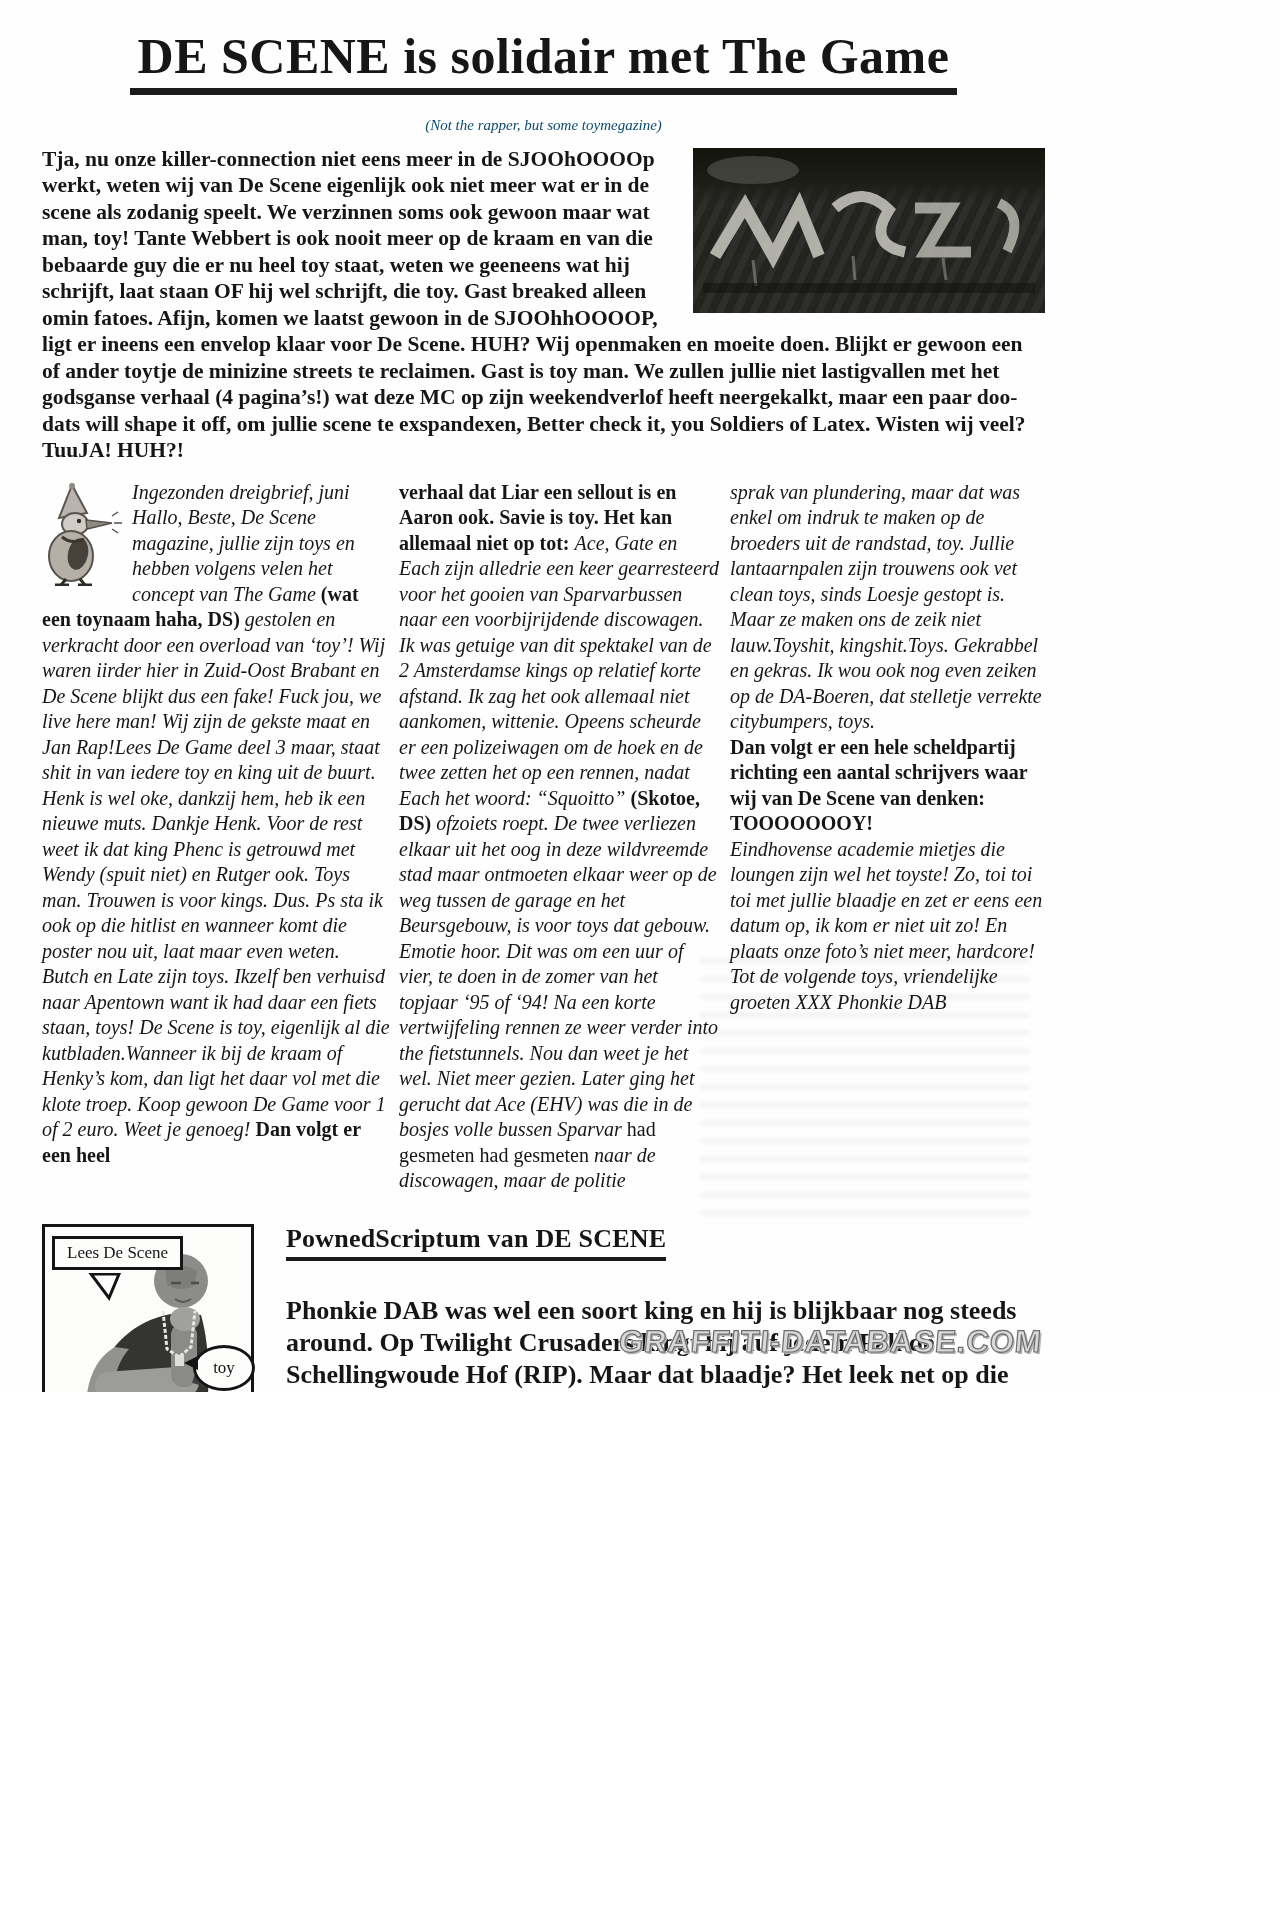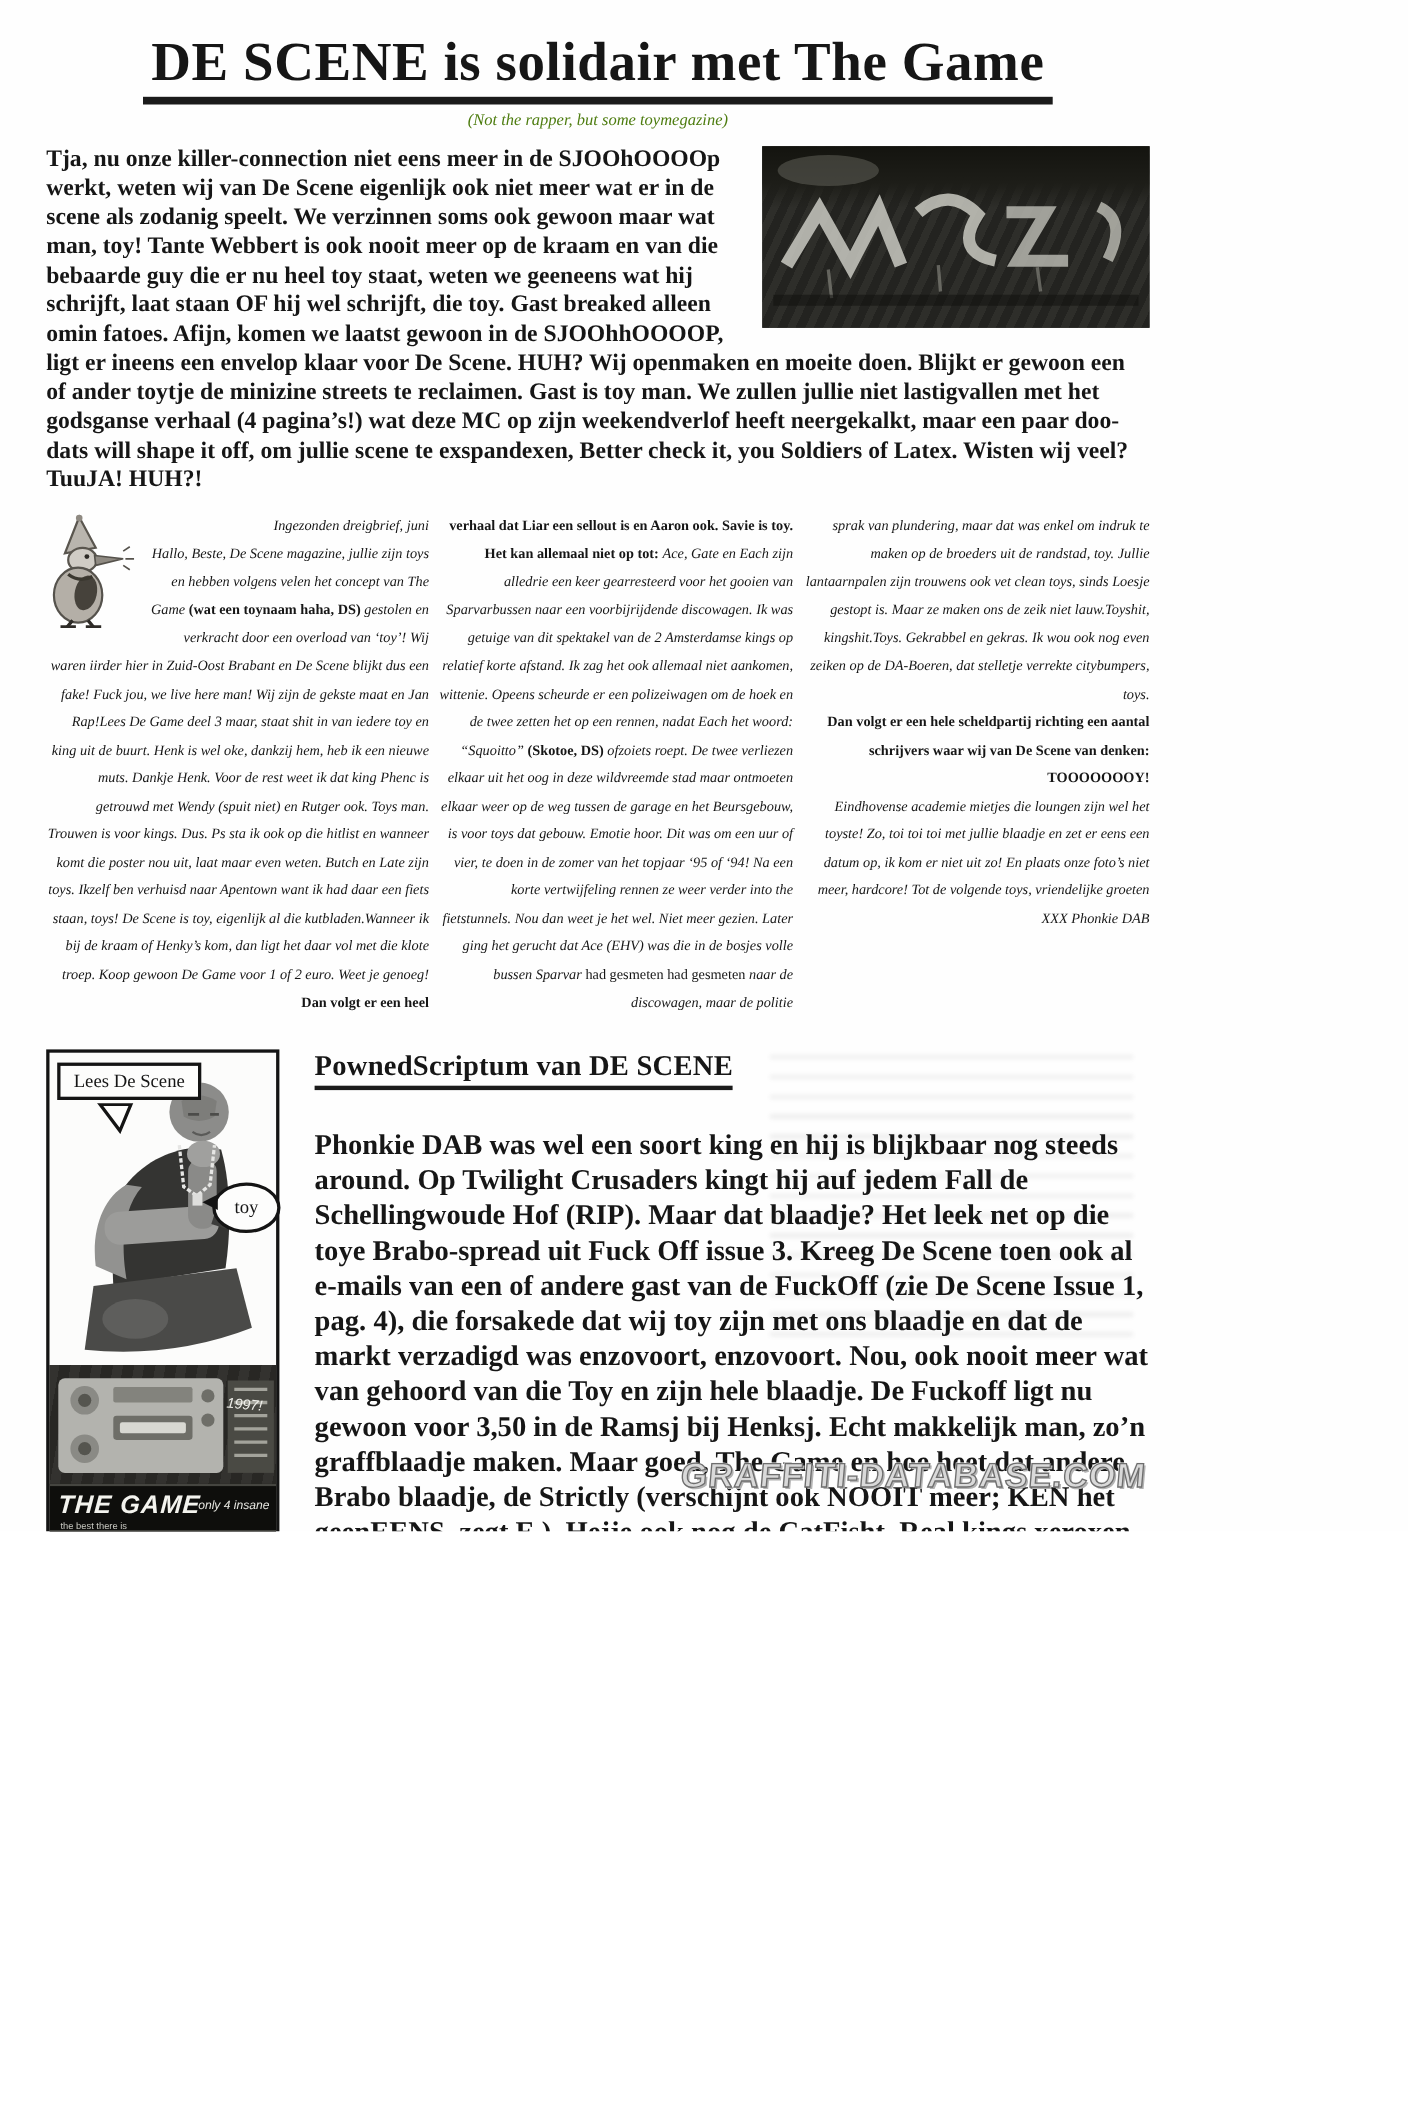--- a/index.html
+++ b/index.html
@@ -4,36 +4,36 @@
 <style>
   * { margin:0; padding:0; box-sizing:border-box; }
   body { width:1280px; height:1920px; background:#ffffff; font-family:"Liberation Serif", serif; color:#161616; }
   .sheet { position:relative; width:1280px; height:1392px; background:#fefefe; overflow:hidden;padding-left:16px; }
   .content { position:absolute; left:42px; top:0; width:1003px; }
 
   
   header { text-align:center; margin-top:30px; }
   h1.title { display:inline-block; font-size:50px; font-weight:bold; letter-spacing:0.5px;
              border-bottom:7px solid #1b1b1b; padding:0 8px 5px 8px; line-height:1.05; }
-  .subtitle { font-style:italic; font-size:15px; margin-top:7px; color:#4d7c0f; }
+  .subtitle { font-style:italic; font-size:15px; margin-top:22px; color:#0c4a6e; }
 
   
   .intro { margin-top:12px; font-weight:bold; font-size:21.5px; line-height:26.5px; }
   .graffiti-photo { float:right; width:352px; height:165px; margin:2px 0 8px 14px;
     background:
       linear-gradient(to bottom, #14140f 0%, #1d1d18 20%, rgba(0,0,0,0) 34%),
       repeating-linear-gradient(115deg, #2e2e2a 0 7px, #232320 7px 15px),
       repeating-linear-gradient(20deg, rgba(90,90,82,.25) 0 3px, rgba(0,0,0,0) 3px 11px),
       #262622;
     position:relative; }
   .graffiti-photo svg { position:absolute; inset:0; }
 
   
   .columns { clear:both; display:flex; gap:9px; margin-top:16px; }
-  .col { font-size:13px; line-height:25.5px;text-align:right; }
+  .col { font-size:20px; line-height:25.5px; }
   .col1 { flex:0 0 348px; }
   .col2 { flex:0 0 322px; }
   .col3 { flex:0 0 315px; }
   .i { font-style:italic; }
   .b { font-weight:bold; }
   .r { }
   .blk { display:block; }
   .bird { float:left; width:80px; height:104px; margin:2px 10px 2px 0; }
 
   

